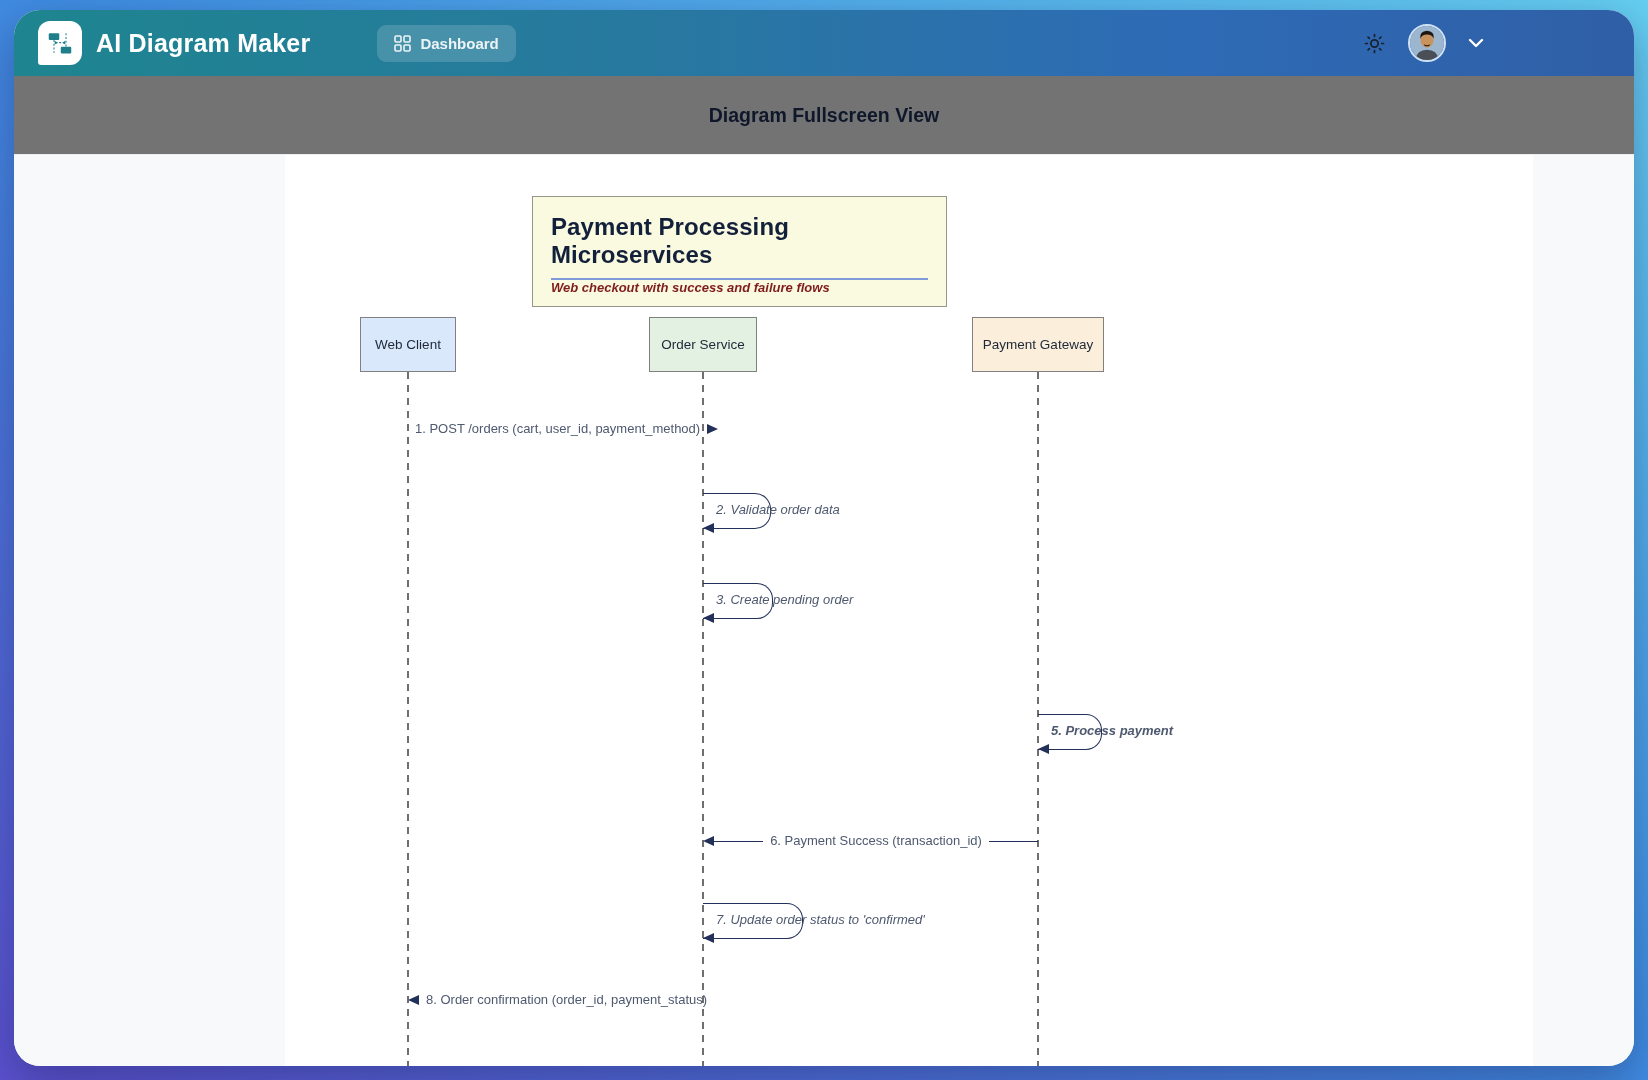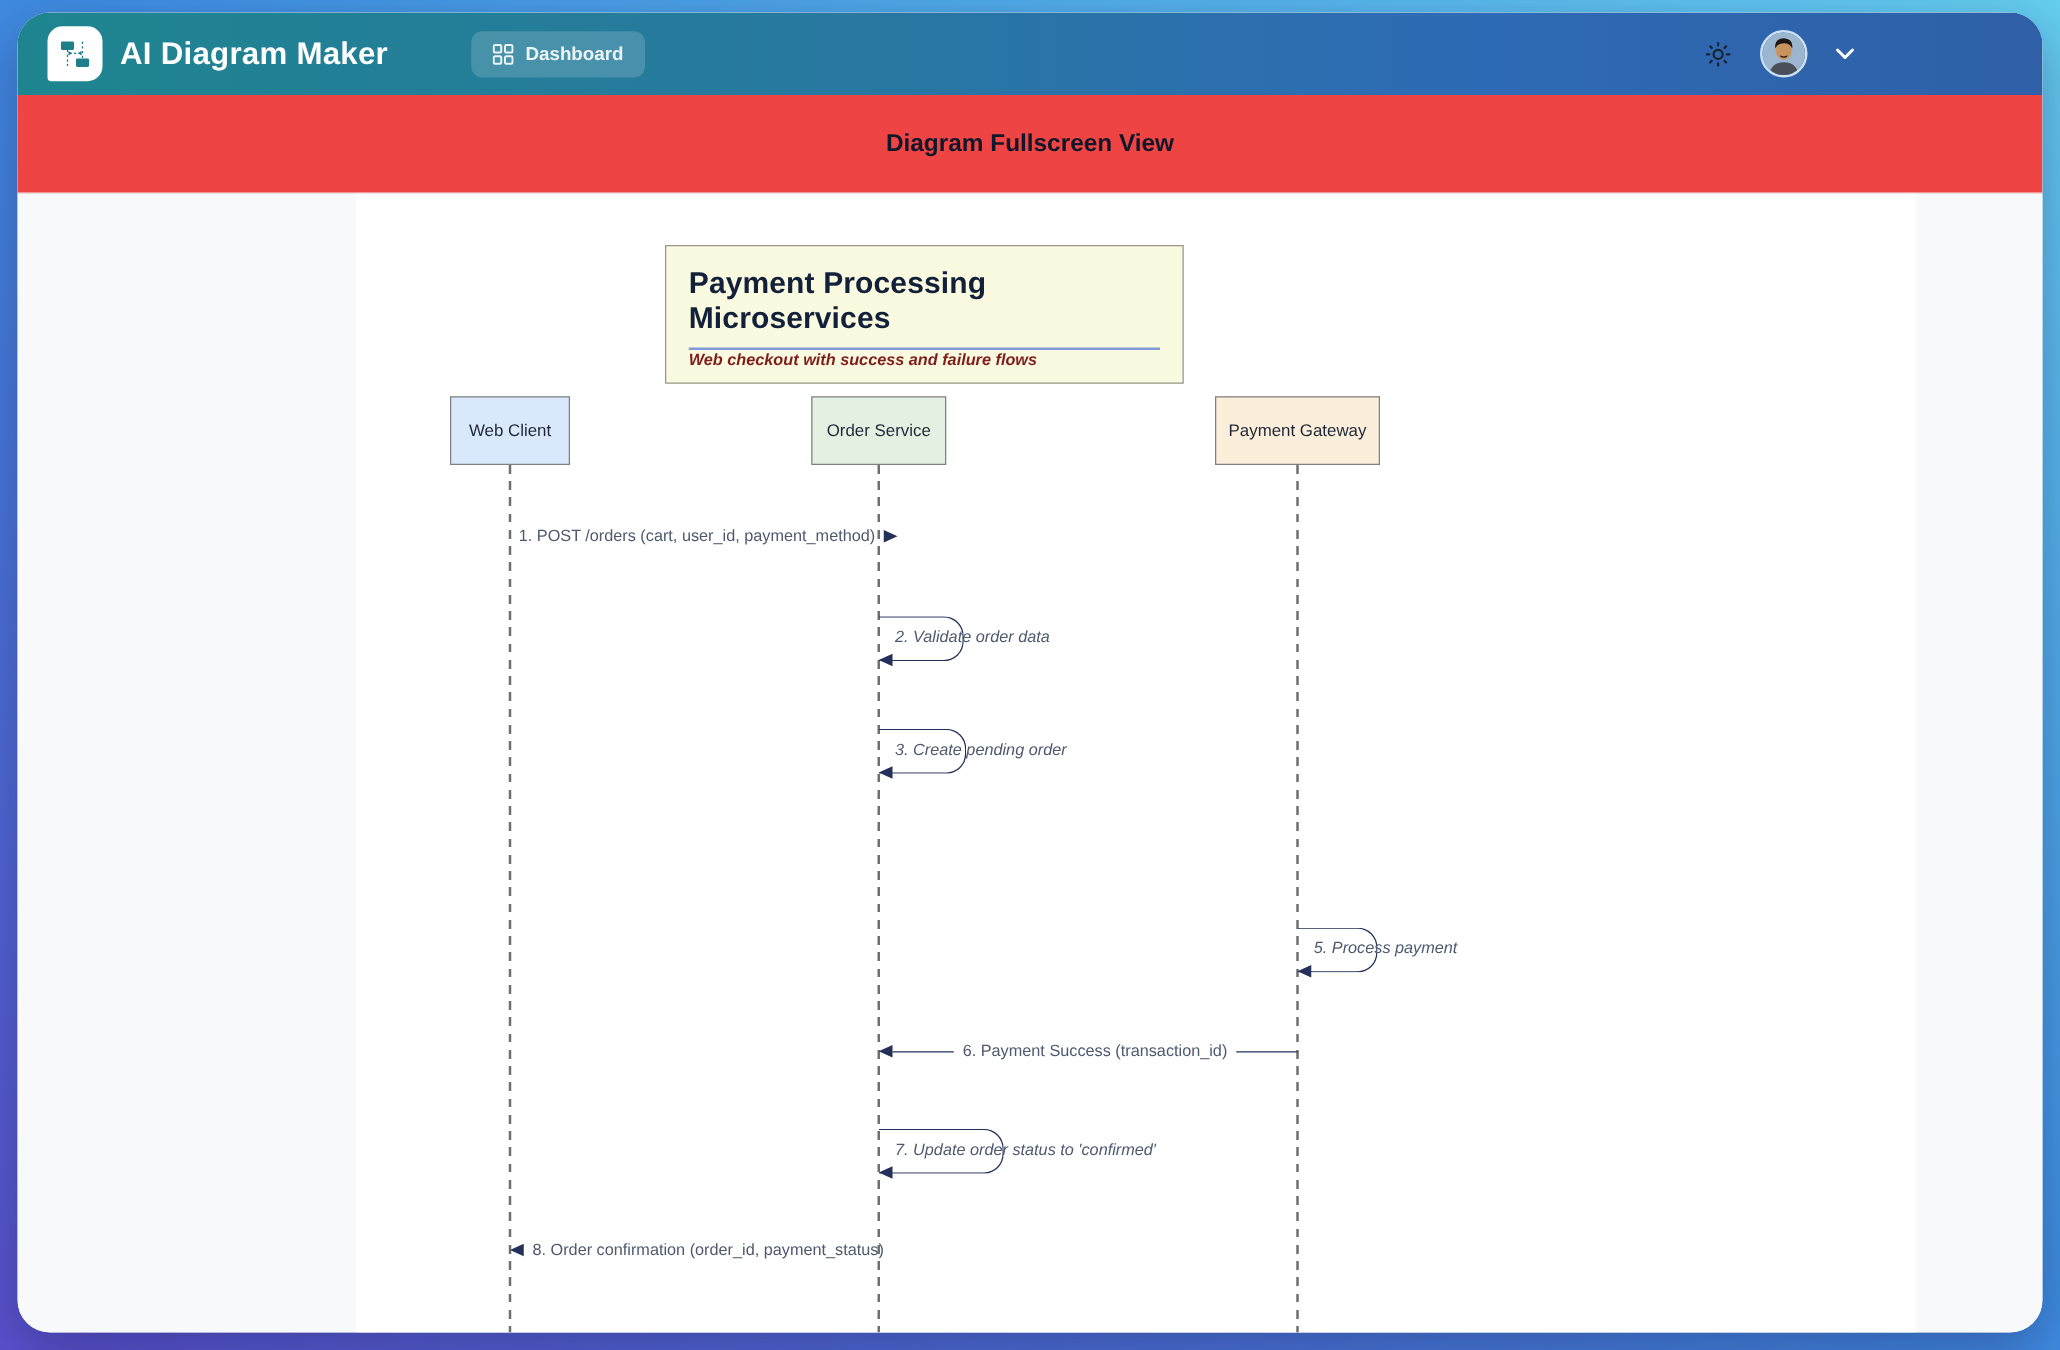--- a/index.html
+++ b/index.html
@@ -36,21 +36,21 @@
     padding:10px 17px;color:#EDF4F6;font-family:inherit;font-size:15px;font-weight:600;cursor:pointer;
   }
   .header-right{margin-left:auto;display:flex;align-items:center;gap:20px;}
   .icon-btn{background:none;border:none;cursor:pointer;display:flex;align-items:center;padding:2px;}
   .avatar{
     width:38px;height:38px;border-radius:50%;overflow:hidden;
     border:2px solid rgba(215,232,248,.95);flex:0 0 auto;cursor:pointer;
   }
   
   .title-strip{
-    height:79px;background:#ef4444;border-bottom:1px solid #ECEEF1;
+    height:79px;background:#737373;border-bottom:1px solid #ECEEF1;
     display:flex;align-items:center;justify-content:center;
   }
   .page-title{font-size:19.5px;font-weight:700;color:#0F172A;}
   
   .content{position:absolute;top:145px;left:0;right:0;bottom:0;background:#F8F9FA;}
   .canvas{position:absolute;left:271px;top:0;width:1248px;bottom:0;background:#fff;}
   
   .dtitle-box{
     position:absolute;left:247px;top:41px;width:415px;height:111px;
     background:#FAFAE1;border:1px solid #96968A;padding:16px 18px 0 18px;
@@ -90,21 +90,21 @@
   .self{position:absolute;}
   .self .loop{height:36px;border:1.6px solid var(--arrow);border-left:none;border-radius:0 16px 16px 0;}
   .self .ah{position:absolute;left:0;top:30px;width:0;height:0;
     border-top:5.5px solid transparent;border-bottom:5.5px solid transparent;border-right:11px solid var(--arrow);}
   .self .label{
     position:absolute;left:13px;top:17px;transform:translateY(-55%);
     font-size:13px;font-style:italic;color:var(--msg-text);white-space:nowrap;
   }
   .m2{left:418px;top:338px;} .m2 .loop{width:68px;}
   .m3{left:418px;top:428px;} .m3 .loop{width:70px;}
-  .m5{left:753px;top:587px;} .m5 .loop{width:64px;}
+  .m5{left:753px;top:559px;font-weight:bold;} .m5 .loop{width:64px;}
   .m7{left:418px;top:748px;} .m7 .loop{width:100px;}
 </style>
 </head>
 <body>
 
 <div class="window">
 
   <header class="header">
     <div class="logo-box">
       <span style="display:flex">

